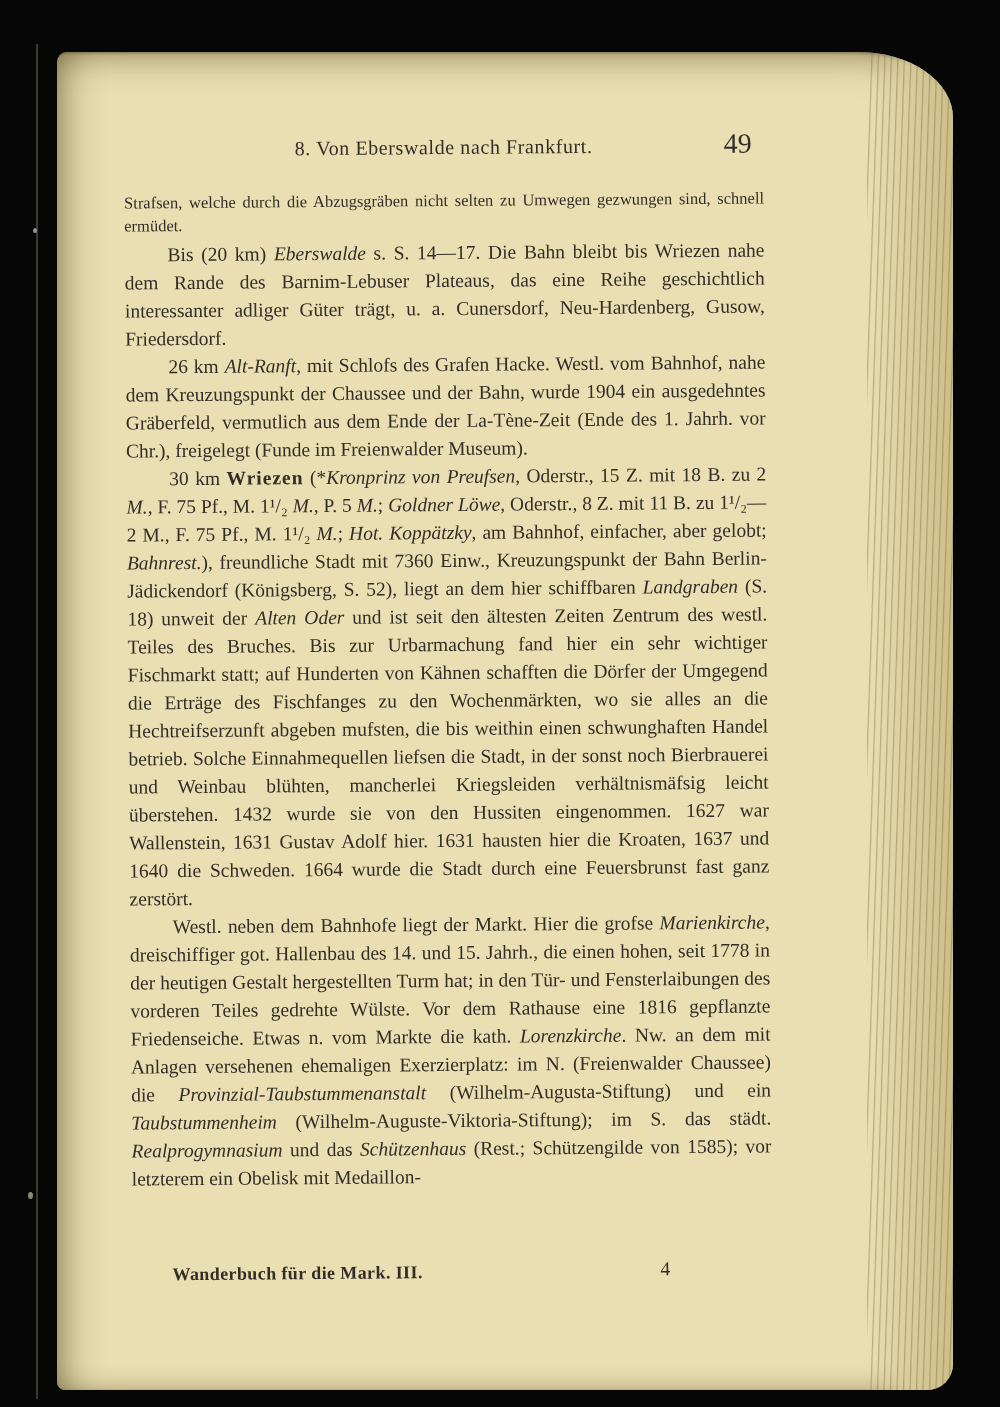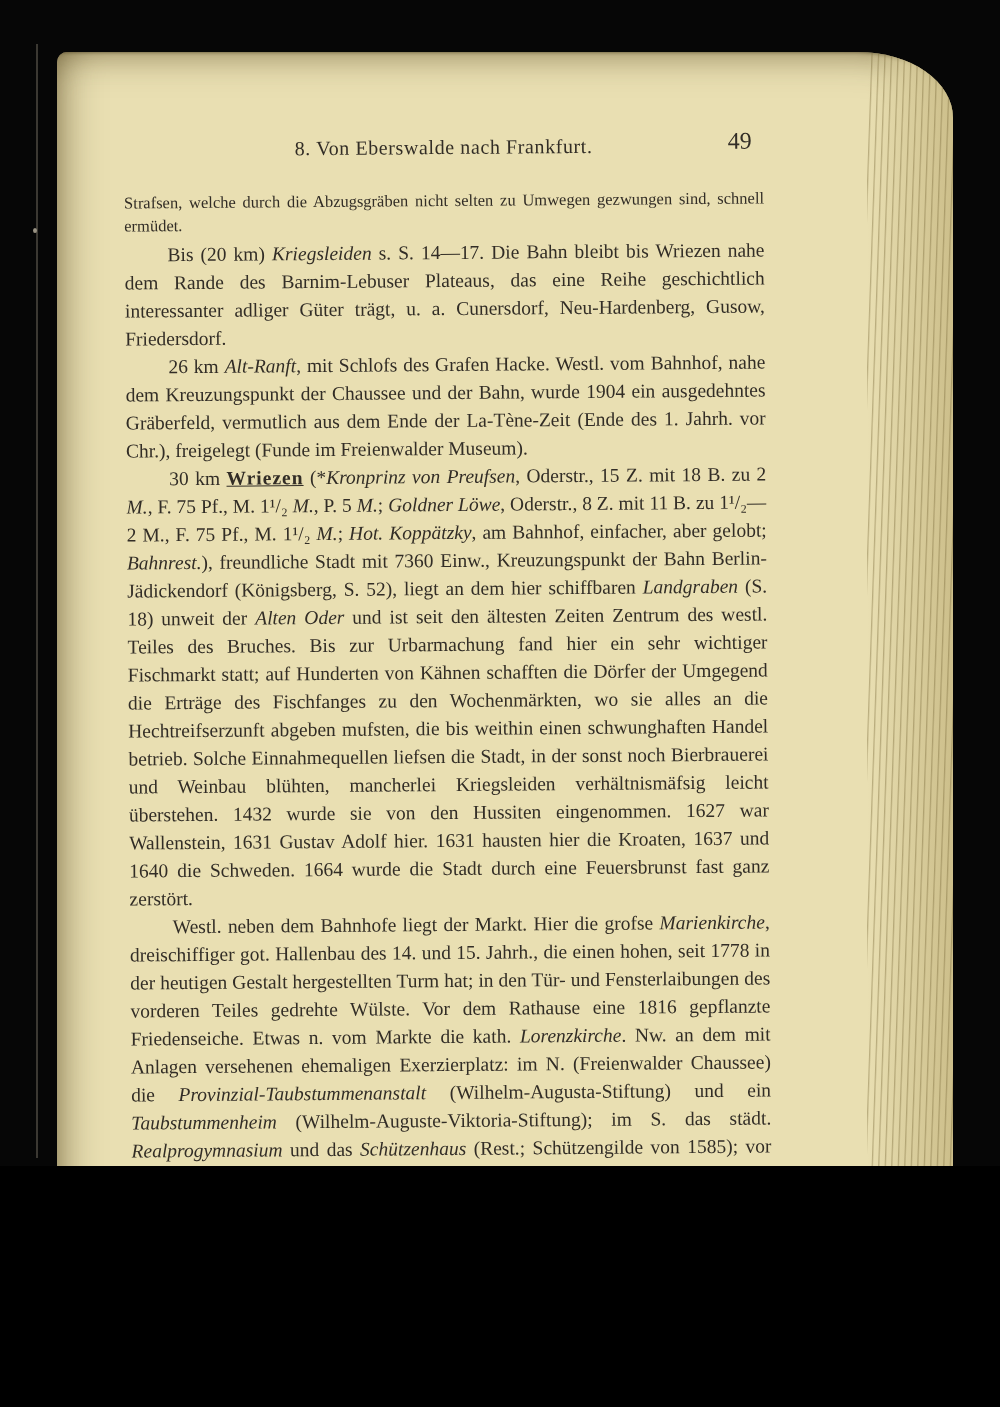--- a/index.html
+++ b/index.html
@@ -1,17 +1,17 @@
 <!DOCTYPE html>
 <html lang="de" style="--background: #060606; --paper: #e9dfb2; --paper-edge: #cdbf8b; --ink: #322d26;"><head>
 <meta charset="utf-8">
 <style>
   html,body{margin:0;padding:0;background:#000;}
   .scan{
-    position:relative;width:1000px;height:1166px;overflow:hidden;
+    position:relative;width:1000px;height:1407px;overflow:hidden;
     background:var(--background,#060606);
     font-family:"Liberation Serif","DejaVu Serif",serif;
   }
   .spine-line{
     position:absolute;left:36px;top:44px;bottom:8px;width:2px;
     background:#4e4a42;opacity:.75;
   }
   .speck{position:absolute;border-radius:50%;}
   .s1{left:33px;top:228px;width:4px;height:5px;background:#9a9384;}
   .s2{left:28px;top:1192px;width:5px;height:7px;background:#8e8878;}
@@ -35,29 +35,29 @@
       linear-gradient(90deg,
         rgba(233,223,178,0) 0%, rgba(217,205,156,.85) 45%, #cdbf8b 100%);
   }
   .content{
     position:absolute;left:68px;top:0;width:640px;height:100%;
     color:var(--ink,#322d26);
     transform:rotate(-0.45deg);transform-origin:50% 20%;
   }
   .header{position:relative;margin-top:84px;height:28px;text-align:center;
     font-size:20px;letter-spacing:.6px;}
-  .pagenum{position:absolute;right:12px;top:-6px;font-size:24px;letter-spacing:0;}
+  .pagenum{position:absolute;right:12px;top:-6px;font-size:28px;letter-spacing:0;}
   .textblock{margin-top:26px;height:1066px;overflow:hidden;text-align:justify;
     hyphens:auto;-webkit-hyphens:auto;}
   .para{margin:0;}
   .para.small{font-size:16.5px;line-height:22.5px;margin-bottom:4px;}
   .para.body{font-size:19.5px;line-height:28px;text-indent:43px;}
   .para.noindent{text-indent:0;}
   .it{font-style:italic;}
-  .bd{font-weight:bold;letter-spacing:1px;text-decoration:underline;}
+  .bd{font-weight:bold;letter-spacing:1px;}
   .footer{position:absolute;left:0;bottom:102px;width:100%;height:26px;
     font-size:18px;font-weight:bold;letter-spacing:.4px;}
   .booktitle{margin-left:40px;}
   .signum{position:absolute;left:528px;top:-2px;font-weight:normal;
     font-size:19.5px;letter-spacing:0;}
 </style>
 </head>
 <body>
 
 <div class="scan">
@@ -69,21 +69,21 @@
     <div class="page-edges"></div>
 
     <div class="content">
       <div class="header">
         <span class="chapter">8. Von Eberswalde nach Frankfurt.</span>
         <span class="pagenum">49</span>
       </div>
 
       <div class="textblock">
           <p class="para small noindent"><span>Strafsen, welche durch die Abzugsgräben nicht selten zu Umwegen gezwungen sind, schnell ermüdet.</span></p>
-          <p class="para body"><span>Bis (20 km) </span><span class="it">Kriegsleiden</span><span> s. S. 14—17. Die Bahn bleibt bis Wriezen nahe dem Rande des Barnim-Lebuser Plateaus, das eine Reihe geschichtlich interessanter adliger Güter trägt, u. a. Cunersdorf, Neu-Hardenberg, Gusow, Friedersdorf.</span></p>
+          <p class="para body"><span>Bis (20 km) </span><span class="it">Eberswalde</span><span> s. S. 14—17. Die Bahn bleibt bis Wriezen nahe dem Rande des Barnim-Lebuser Plateaus, das eine Reihe geschichtlich interessanter adliger Güter trägt, u. a. Cunersdorf, Neu-Hardenberg, Gusow, Friedersdorf.</span></p>
           <p class="para body"><span>26 km </span><span class="it">Alt-Ranft</span><span>, mit Schlofs des Grafen Hacke. Westl. vom Bahnhof, nahe dem Kreuzungspunkt der Chaussee und der Bahn, wurde 1904 ein ausgedehntes Gräberfeld, vermutlich aus dem Ende der La-Tène-Zeit (Ende des 1. Jahrh. vor Chr.), freigelegt (Funde im Freienwalder Museum).</span></p>
           <p class="para body"><span>30 km </span><span class="bd">Wriezen</span><span> (*</span><span class="it">Kronprinz von Preufsen</span><span>, Oderstr., 15 Z. mit 18 B. zu 2 </span><span class="it">M.</span><span>, F. 75 Pf., M. 1¹/₂ </span><span class="it">M.</span><span>, P. 5 </span><span class="it">M.</span><span>; </span><span class="it">Goldner Löwe</span><span>, Oderstr., 8 Z. mit 11 B. zu 1¹/₂—2 M., F. 75 Pf., M. 1¹/₂ </span><span class="it">M.</span><span>; </span><span class="it">Hot. Koppätzky</span><span>, am Bahnhof, einfacher, aber gelobt; </span><span class="it">Bahnrest.</span><span>), freundliche Stadt mit 7360 Einw., Kreuzungspunkt der Bahn Berlin-Jädickendorf (Königsberg, S. 52), liegt an dem hier schiffbaren </span><span class="it">Landgraben</span><span> (S. 18) unweit der </span><span class="it">Alten Oder</span><span> und ist seit den ältesten Zeiten Zentrum des westl. Teiles des Bruches. Bis zur Urbarmachung fand hier ein sehr wichtiger Fischmarkt statt; auf Hunderten von Kähnen schafften die Dörfer der Umgegend die Erträge des Fischfanges zu den Wochenmärkten, wo sie alles an die Hechtreifserzunft abgeben mufsten, die bis weithin einen schwunghaften Handel betrieb. Solche Einnahmequellen liefsen die Stadt, in der sonst noch Bierbrauerei und Weinbau blühten, mancherlei Kriegsleiden verhältnismäfsig leicht überstehen. 1432 wurde sie von den Hussiten eingenommen. 1627 war Wallenstein, 1631 Gustav Adolf hier. 1631 hausten hier die Kroaten, 1637 und 1640 die Schweden. 1664 wurde die Stadt durch eine Feuersbrunst fast ganz zerstört.</span></p>
           <p class="para body"><span>Westl. neben dem Bahnhofe liegt der Markt. Hier die grofse </span><span class="it">Marienkirche</span><span>, dreischiffiger got. Hallenbau des 14. und 15. Jahrh., die einen hohen, seit 1778 in der heutigen Gestalt hergestellten Turm hat; in den Tür- und Fensterlaibungen des vorderen Teiles gedrehte Wülste. Vor dem Rathause eine 1816 gepflanzte Friedenseiche. Etwas n. vom Markte die kath. </span><span class="it">Lorenzkirche</span><span>. Nw. an dem mit Anlagen versehenen ehemaligen Exerzierplatz: im N. (Freienwalder Chaussee) die </span><span class="it">Provinzial-Taubstummenanstalt</span><span> (Wilhelm-Augusta-Stiftung) und ein </span><span class="it">Taubstummenheim</span><span> (Wilhelm-Auguste-Viktoria-Stiftung); im S. das städt. </span><span class="it">Realprogymnasium</span><span> und das </span><span class="it">Schützenhaus</span><span> (Rest.; Schützengilde von 1585); vor letzterem ein Obelisk mit Medaillon-</span></p>
         </div>
 
       <div class="footer">
         <span class="booktitle">Wanderbuch für die Mark. III.</span>
         <span class="signum">4</span>
       </div>
     </div>

